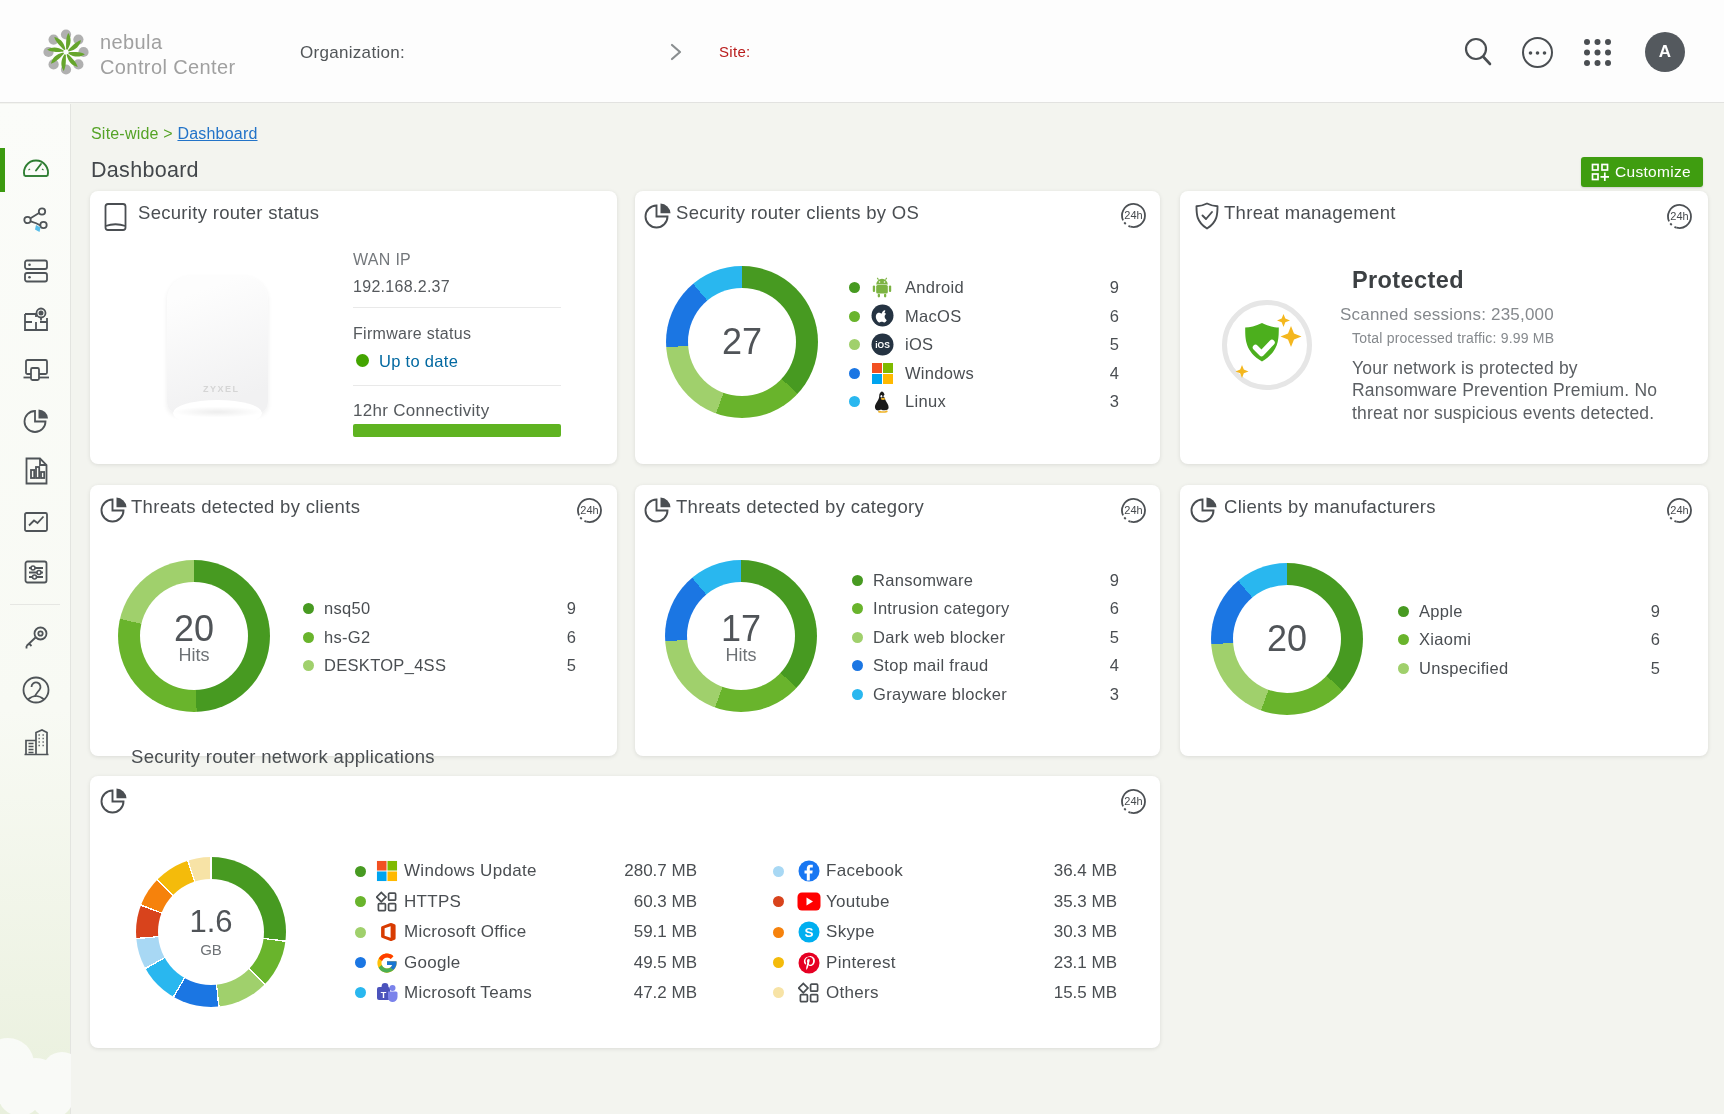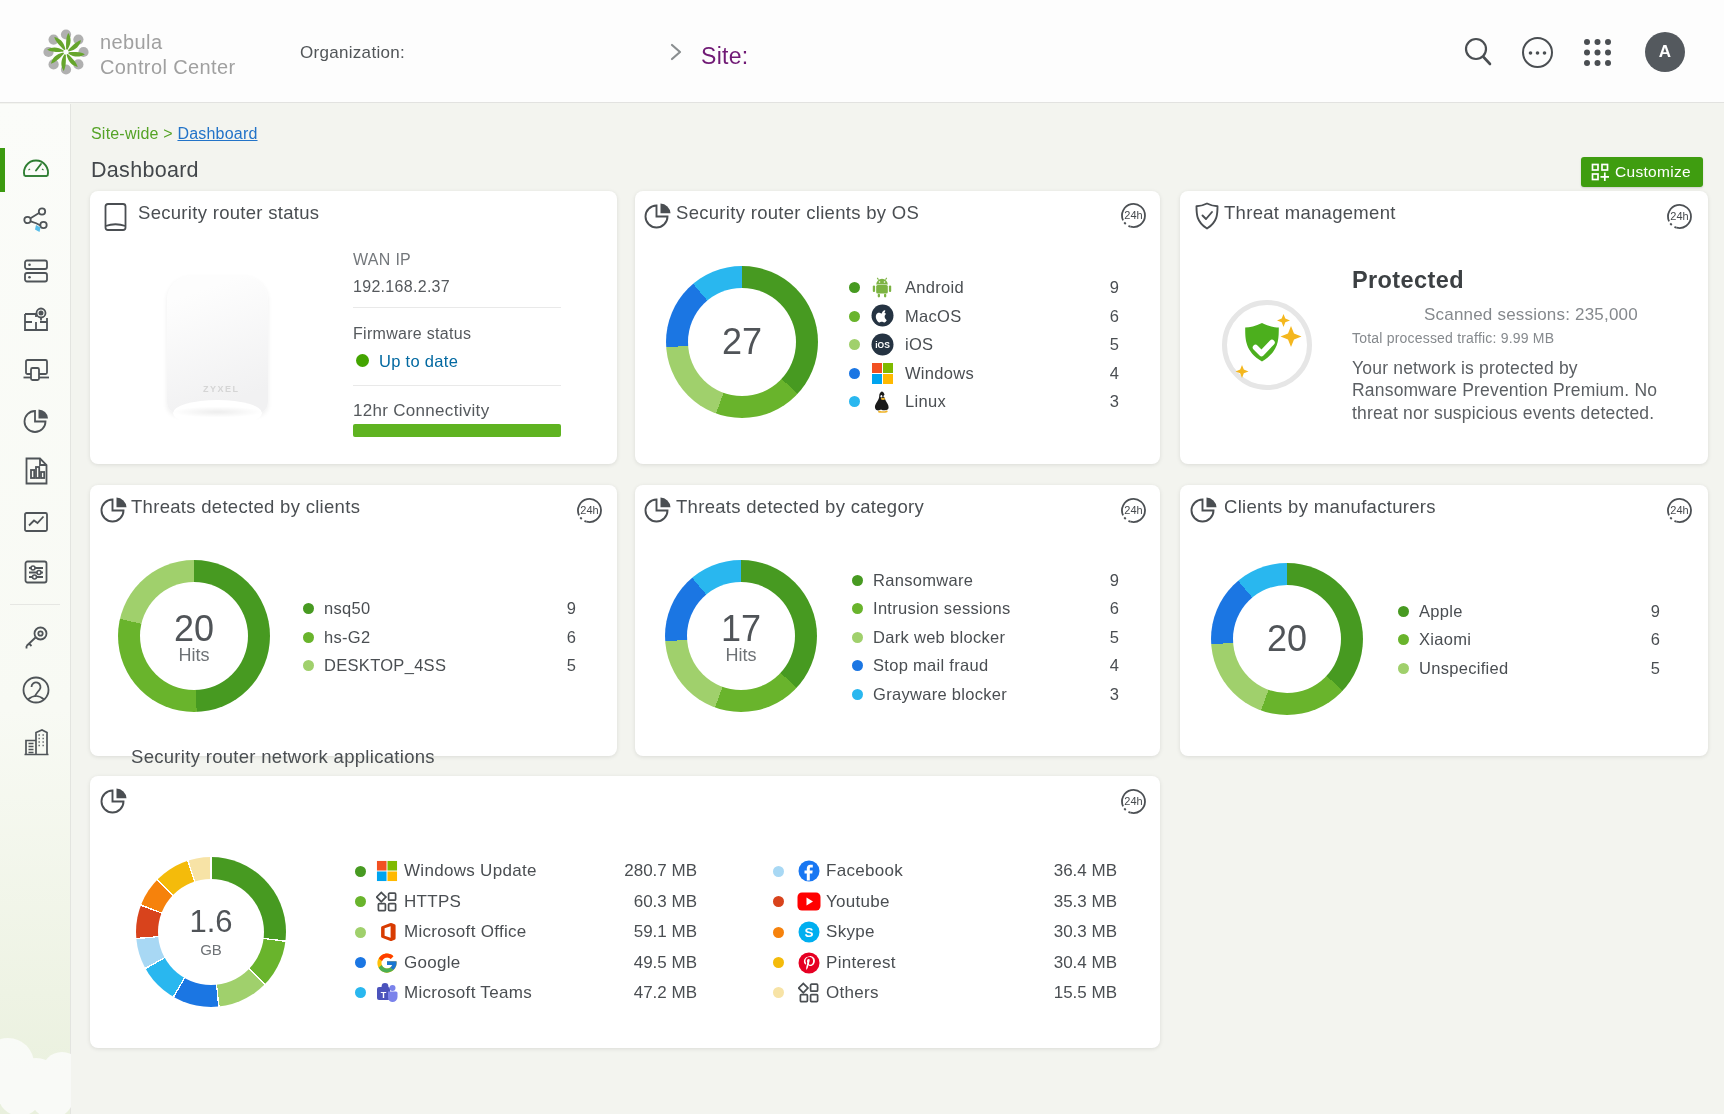--- a/index.html
+++ b/index.html
@@ -61,21 +61,21 @@
         <use href="#leaf" transform="rotate(315)"></use>
       </g>
     </g>
   </svg>
   <div class="abs" style="left:100px;top:31px;font-size:20px;color:#a0a0a0;letter-spacing:0.4px">nebula</div>
   <div class="abs" style="left:100px;top:56px;font-size:20px;color:#a0a0a0;letter-spacing:0.4px">Control Center</div>
   <div class="abs" style="left:300px;top:43px;font-size:17px;color:#515558;letter-spacing:0.3px">Organization:</div>
   <svg class="abs" style="left:668px;top:43px" width="16" height="18" viewBox="0 0 16 18">
       <path d="M4 2 L12 9 L4 16" fill="none" stroke="#8a8e90" stroke-width="2.2" stroke-linecap="round" stroke-linejoin="round"></path>
     </svg>
-  <div class="abs" style="left:701px;top:43px;font-size:23px;color:#701a75;letter-spacing:0.3px">Site:</div>
+  <div class="abs" style="left:719px;top:43px;font-size:15px;color:#b91c1c;letter-spacing:0.3px">Site:</div>
   <svg class="abs" style="left:1462px;top:36px" width="33" height="33" viewBox="0 0 33 33">
       <circle cx="14" cy="13" r="10" fill="none" stroke="#4a4e52" stroke-width="2.2"></circle>
       <line x1="21.5" y1="21" x2="28" y2="28" stroke="#4a4e52" stroke-width="2.6" stroke-linecap="round"></line>
     </svg>
   <svg class="abs" style="left:1521px;top:36px" width="33" height="33" viewBox="0 0 33 33">
       <circle cx="16.5" cy="16.5" r="14.5" fill="none" stroke="#4a4e52" stroke-width="2"></circle>
       <circle cx="9.5" cy="17" r="1.8" fill="#4a4e52"></circle>
       <circle cx="16.5" cy="17" r="1.8" fill="#4a4e52"></circle>
       <circle cx="23.5" cy="17" r="1.8" fill="#4a4e52"></circle>
     </svg>
@@ -304,21 +304,21 @@
     </svg>
   <div class="abs" style="left:1222px;top:300px;width:90px;height:90px;border-radius:50%;border:5px solid #e6e6e6;background:#fff"></div>
   <svg class="abs" style="left:1233px;top:313px" width="78" height="70" viewBox="0 0 78 70">
     <path d="M28 3 C 21.5 6.3 15.8 7.5 11.2 7.5 C 11.2 19.5 11.2 31.5 28 41.5 C 44.8 31.5 44.8 19.5 44.8 7.5 C 40.2 7.5 34.5 6.3 28 3 Z" fill="#4caf1d" transform="translate(1,7)"></path>
     <path d="M21.5 27.5 L27.5 33.5 L38 22.5" fill="none" stroke="#fff" stroke-width="5.5" stroke-linecap="round" stroke-linejoin="round" transform="translate(1,7)"></path>
     <path d="M58 13 L61 20.6 L68.5 23.5 L61 26.4 L58 34 L55 26.4 L47.5 23.5 L55 20.6 Z" fill="#f4b71e"></path>
     <path d="M50.5 1 L52.3 5.6 L57 7.4 L52.3 9.2 L50.5 14 L48.7 9.2 L44 7.4 L48.7 5.6 Z" fill="#f4b71e"></path>
     <path d="M9 52 L10.8 56.6 L15.5 58.4 L10.8 60.2 L9 65 L7.2 60.2 L2.5 58.4 L7.2 56.6 Z" fill="#f4b71e"></path>
   </svg>
   <div class="abs" style="left:1352px;top:267px;font-size:23.5px;font-weight:bold;color:#3c4043;letter-spacing:0.4px">Protected</div>
-  <div class="abs" style="left:1424px;top:304px;font-size:17px;line-height:21px;color:#85898d;letter-spacing:0.2px">Scanned sessions: 235,000</div>
+  <div class="abs" style="left:1340px;top:304px;font-size:17px;line-height:21px;color:#85898d;letter-spacing:0.2px">Scanned sessions: 235,000</div>
   <div class="abs" style="left:1352px;top:328px;font-size:14px;line-height:21px;color:#85898d;letter-spacing:0.2px">Total processed traffic: 9.99 MB</div>
   <div class="abs" style="left:1352px;top:357px;font-size:17.5px;color:#5b5f63;letter-spacing:0.2px;line-height:22.4px">Your network is protected by<br>Ransomware Prevention Premium. No<br>threat nor suspicious events detected.</div>
 
   <div class="card" style="left:90px;top:485px;width:527px;height:271px"></div>
   <svg class="abs" style="left:99px;top:495px" width="30" height="30" viewBox="0 0 30 30">
       <use href="#pieicon"></use>
     </svg>
   <div class="ctitle" style="left:131px;top:494.5px">Threats detected by clients</div>
   <svg class="badge24" style="left:574px;top:495px" width="31" height="31" viewBox="0 0 31 31">
       <use href="#badge24"></use>
@@ -344,21 +344,21 @@
   <svg class="badge24" style="left:1118px;top:495px" width="31" height="31" viewBox="0 0 31 31">
       <use href="#badge24"></use>
     </svg>
   <div class="donut d5" style="left:665px;top:560px"></div>
   <div class="dtxt" style="left:665px;top:608px;width:152px;font-size:36px">17</div>
   <div class="dtxt" style="left:665px;top:645px;width:152px;font-size:18px;color:#6e7276">Hits</div>
   <div class="lgdot" style="left:852px;top:574.5px;background:#479a21"></div>
   <div class="lgtext" style="left:873px;top:568.5px">Ransomware</div>
     <div class="lgnum" style="left:1065px;top:568.5px;width:54px">9</div>
   <div class="lgdot" style="left:852px;top:603px;background:#69b42c"></div>
-  <div class="lgtext" style="left:873px;top:597px">Intrusion sessions</div>
+  <div class="lgtext" style="left:873px;top:597px">Intrusion category</div>
     <div class="lgnum" style="left:1065px;top:597px;width:54px">6</div>
   <div class="lgdot" style="left:852px;top:631.5px;background:#a0d06c"></div>
   <div class="lgtext" style="left:873px;top:625.5px">Dark web blocker</div>
     <div class="lgnum" style="left:1065px;top:625.5px;width:54px">5</div>
   <div class="lgdot" style="left:852px;top:660px;background:#1b76e3"></div>
   <div class="lgtext" style="left:873px;top:654px">Stop mail fraud</div>
     <div class="lgnum" style="left:1065px;top:654px;width:54px">4</div>
   <div class="lgdot" style="left:852px;top:688.5px;background:#29b7ef"></div>
   <div class="lgtext" style="left:873px;top:682.5px">Grayware blocker</div>
     <div class="lgnum" style="left:1065px;top:682.5px;width:54px">3</div>
@@ -462,21 +462,21 @@
       <text x="11" y="15.8" font-size="13.5" font-weight="bold" fill="#fff" text-anchor="middle" font-family="Liberation Sans, sans-serif">S</text>
     </svg>
   <div class="lgtext g17" style="left:826px;top:921px">Skype</div>
     <div class="lgnum g17" style="left:1017px;top:921px;width:100px">30.3 MB</div>
   <div class="lgdot" style="left:773px;top:957px;background:#f4bb0b"></div>
   <svg class="abs" style="left:798px;top:951.5px" width="22" height="22" viewBox="0 0 22 22">
       <circle cx="11" cy="11" r="10.5" fill="#e60023"></circle>
       <path d="M11.5 4.5 c-3.4 0 -5.6 2.3 -5.6 4.9 0 1.2 0.6 2.6 1.7 3.1 0.2 0.1 0.3 0 0.3 -0.1 l 0.3 -1.2 c0 -0.1 0 -0.2 -0.1 -0.3 -0.4 -0.5 -0.7 -1.3 -0.7 -2 0 -1.9 1.5 -3.8 4 -3.8 2.2 0 3.7 1.5 3.7 3.6 0 2.4 -1.2 4.1 -2.8 4.1 -0.9 0 -1.5 -0.7 -1.3 -1.6 0.2 -1 0.7 -2.1 0.7 -2.9 0 -0.7 -0.4 -1.2 -1.1 -1.2 -0.9 0 -1.6 0.9 -1.6 2.1 0 0.8 0.3 1.3 0.3 1.3 l -1 4.4 c-0.2 0.8 -0.1 2 0 2.7 0 0.1 0.2 0.2 0.3 0.1 0.4 -0.5 1.2 -1.9 1.4 -2.7 l 0.5 -2 c0.3 0.6 1.1 1 2 1 2.6 0 4.4 -2.4 4.4 -5.5 0 -2.4 -2 -4.6 -5.1 -4.6 Z" fill="#fff"></path>
     </svg>
   <div class="lgtext g17" style="left:826px;top:951.5px">Pinterest</div>
-    <div class="lgnum g17" style="left:1017px;top:951.5px;width:100px">30.4 MB</div>
+    <div class="lgnum g17" style="left:1017px;top:951.5px;width:100px">23.1 MB</div>
   <div class="lgdot" style="left:773px;top:987px;background:#f7e3a6"></div>
   <svg class="abs" style="left:798px;top:981.5px" width="22" height="22" viewBox="0 0 22 22">
       <g fill="none" stroke="#4a4e52" stroke-width="1.7">
         <rect x="2" y="2.8" width="6.6" height="6.6" transform="rotate(45 5.3 6.1)"></rect>
         <rect x="12.6" y="2.2" width="7" height="7" rx="1"></rect>
         <rect x="2.4" y="12.6" width="7" height="7" rx="1"></rect>
         <rect x="12.6" y="12.6" width="7" height="7" rx="1"></rect>
       </g>
     </svg>
   <div class="lgtext g17" style="left:826px;top:981.5px">Others</div>

